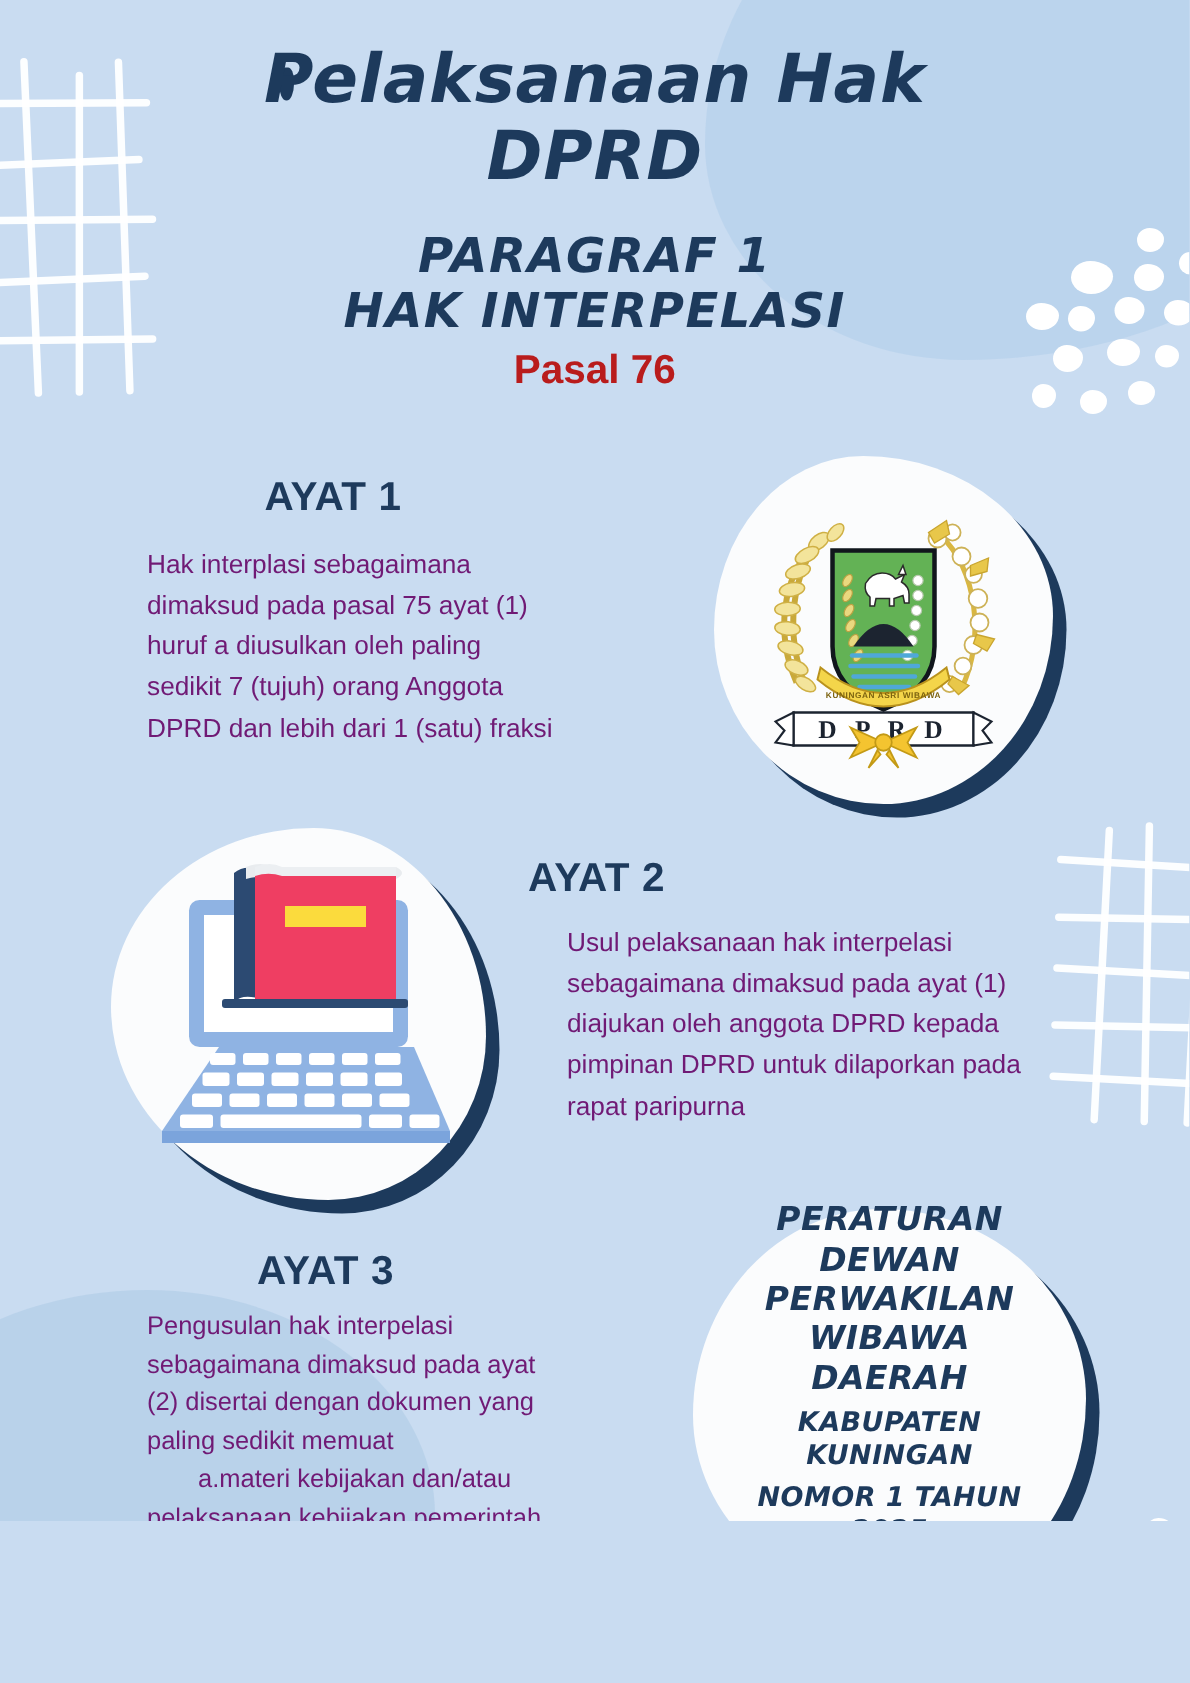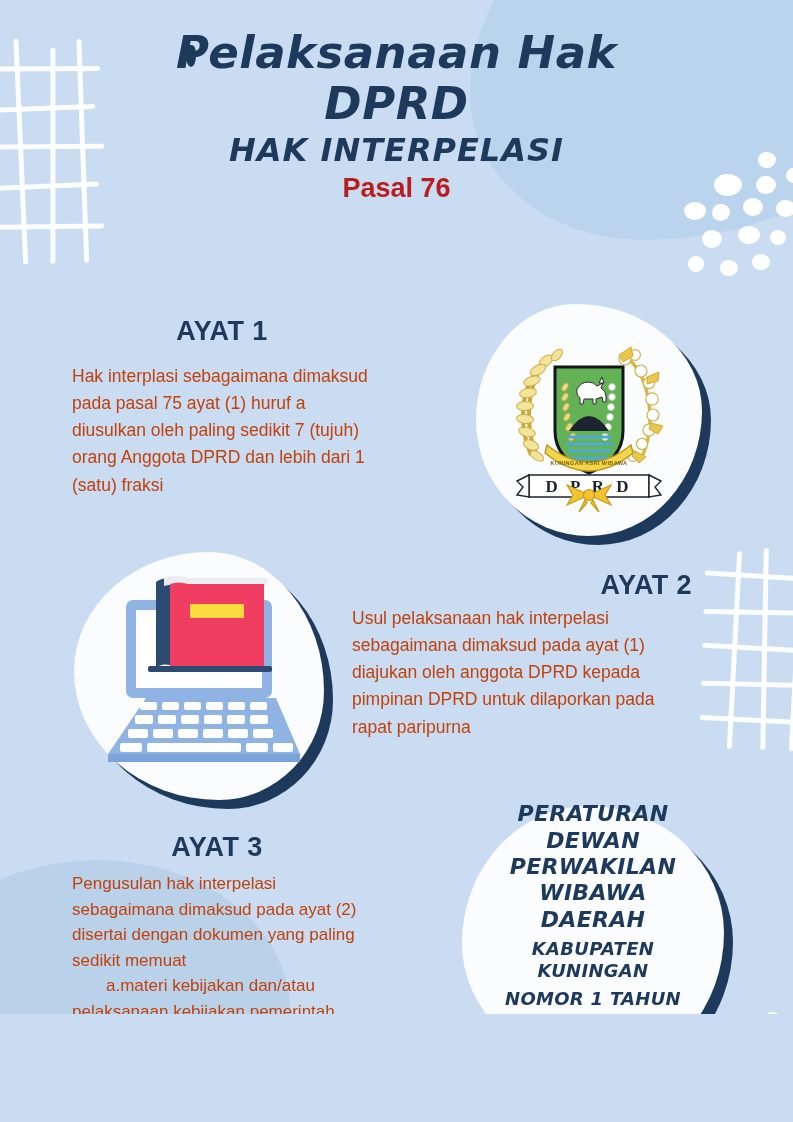--- a/index.html
+++ b/index.html
@@ -91,29 +91,30 @@
     font-family:"Liberation Sans", sans-serif;
     font-weight:bold;
     font-size:27px;
     color:#1d3a5c;
     letter-spacing:.4px;
   }
   .ayat-body{
     font-family:"Liberation Sans", sans-serif;
     font-size:17.5px;
     line-height:1.55;
-    color:#c2410c;
+    color:#701a75;
     white-space:pre-line;
+    margin-left:26px;
   }
 
   #ayat1{position:absolute;left:72px;top:316px;width:300px;}
   #ayat1 .ayat-head{text-align:center;margin-bottom:16px;}
 
   #ayat2{position:absolute;left:352px;top:570px;width:340px;}
-  #ayat2 .ayat-head{text-align:right;margin-bottom:4px;}
+  #ayat2 .ayat-head{text-align:left;margin-bottom:14px;}
 
   #ayat3{position:absolute;left:72px;top:832px;width:290px;}
   #ayat3 .ayat-head{text-align:center;margin-bottom:8px;}
   #ayat3 .ayat-body{font-size:17px;line-height:1.5;}
 
   
   .blobcard{position:absolute;}
   .blobcard .shadow{
     position:absolute;left:9px;top:9px;width:100%;height:100%;
     background:#1d3a5c;
@@ -223,20 +224,21 @@
       <i style="left:26px;top:32px;width:16px;height:14px;"></i>
       <i style="left:8px;top:56px;width:18px;height:16px;"></i>
     </div>
 
     <div style="position:absolute;left:186px;top:45px;width:10px;height:22px;background:#1d3a5c;border-radius:40% 40% 50% 50%;"></div>
   </div>
 
   <div class="title-wrap">
     <div class="t-main">Pelaksanaan Hak</div>
     <div class="t-main" style="margin-top:-6px;">DPRD</div>
+    <div class="t-sub">PARAGRAF 1</div>
     <div class="t-sub" style="margin-top:0;">HAK INTERPELASI</div>
     <div class="t-pasal">Pasal 76</div>
   </div>
 
   <div id="ayat1">
     <div class="ayat-head">AYAT 1</div>
     <div class="ayat-body">Hak interplasi sebagaimana dimaksud pada pasal 75 ayat (1) huruf a diusulkan oleh paling sedikit 7 (tujuh) orang Anggota DPRD dan lebih dari 1 (satu) fraksi</div>
   </div>
 
   <div class="blobcard" id="emblem-card">

